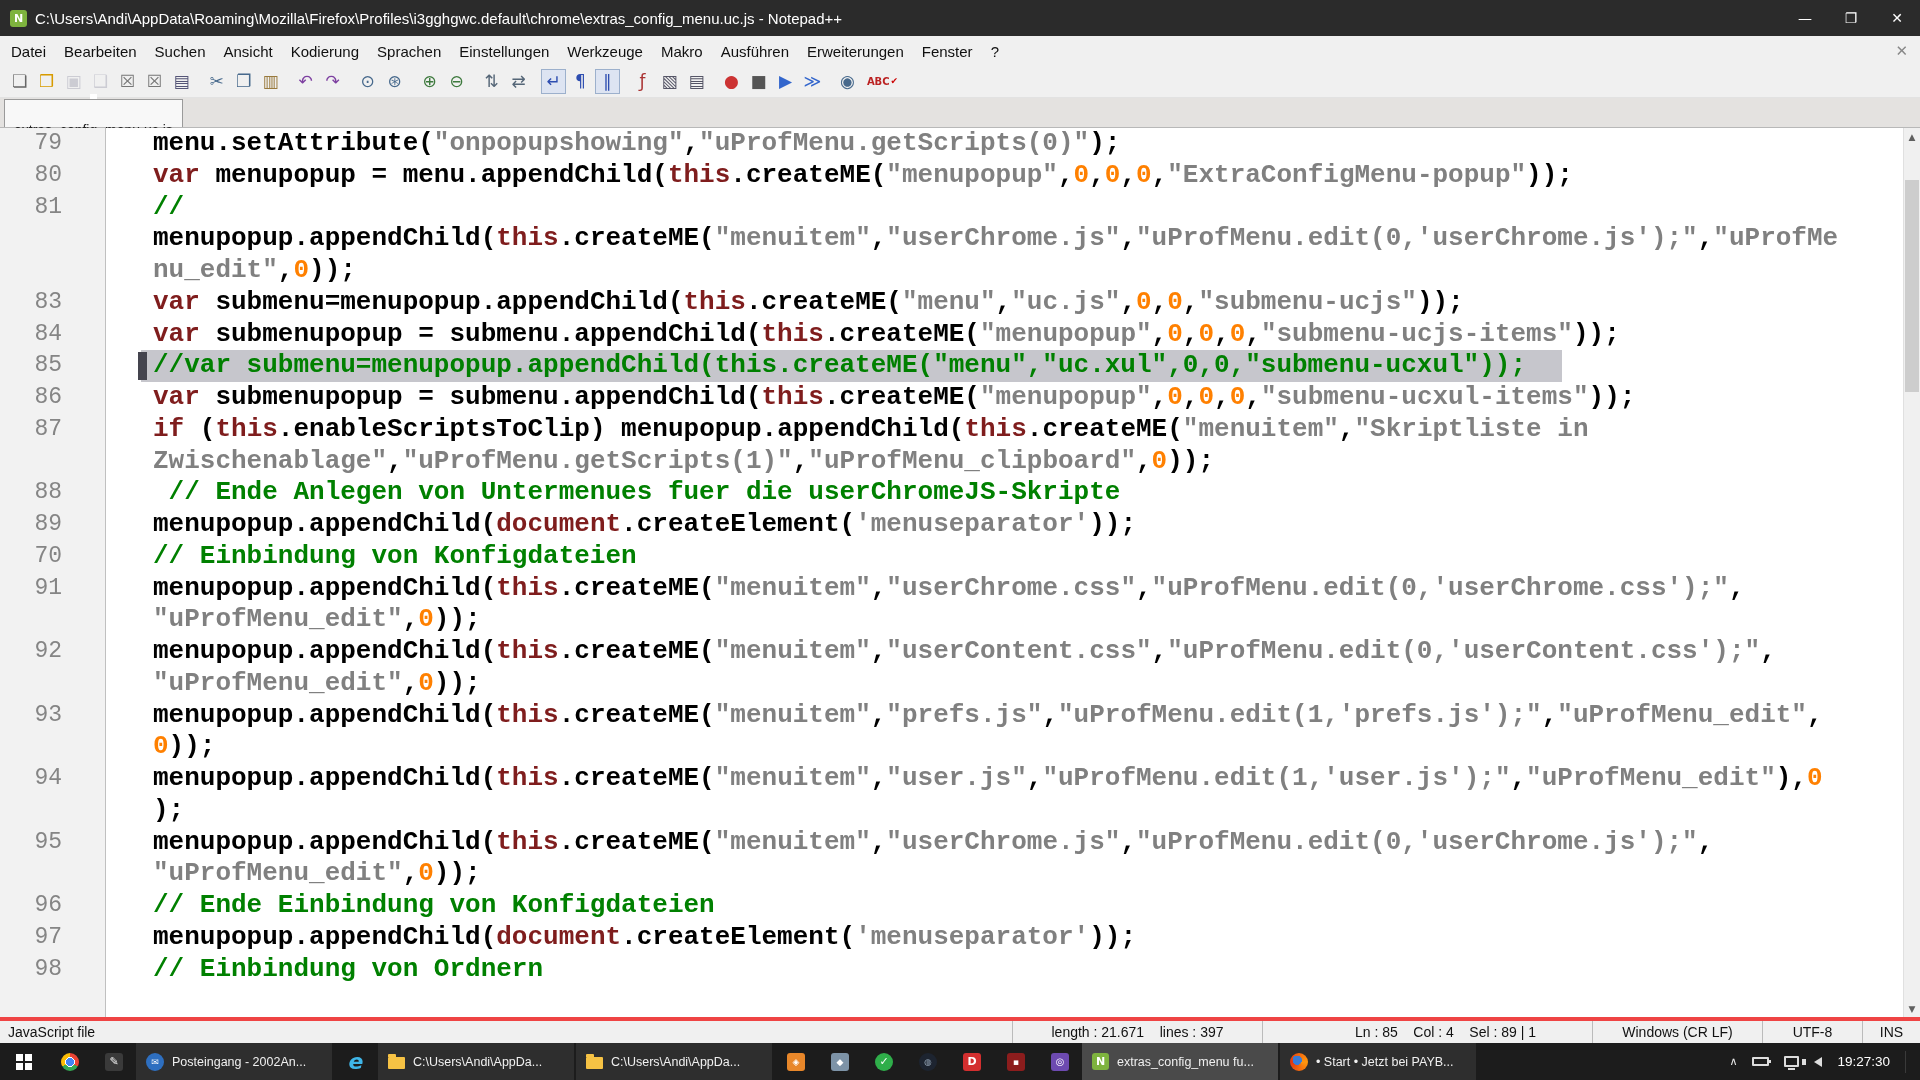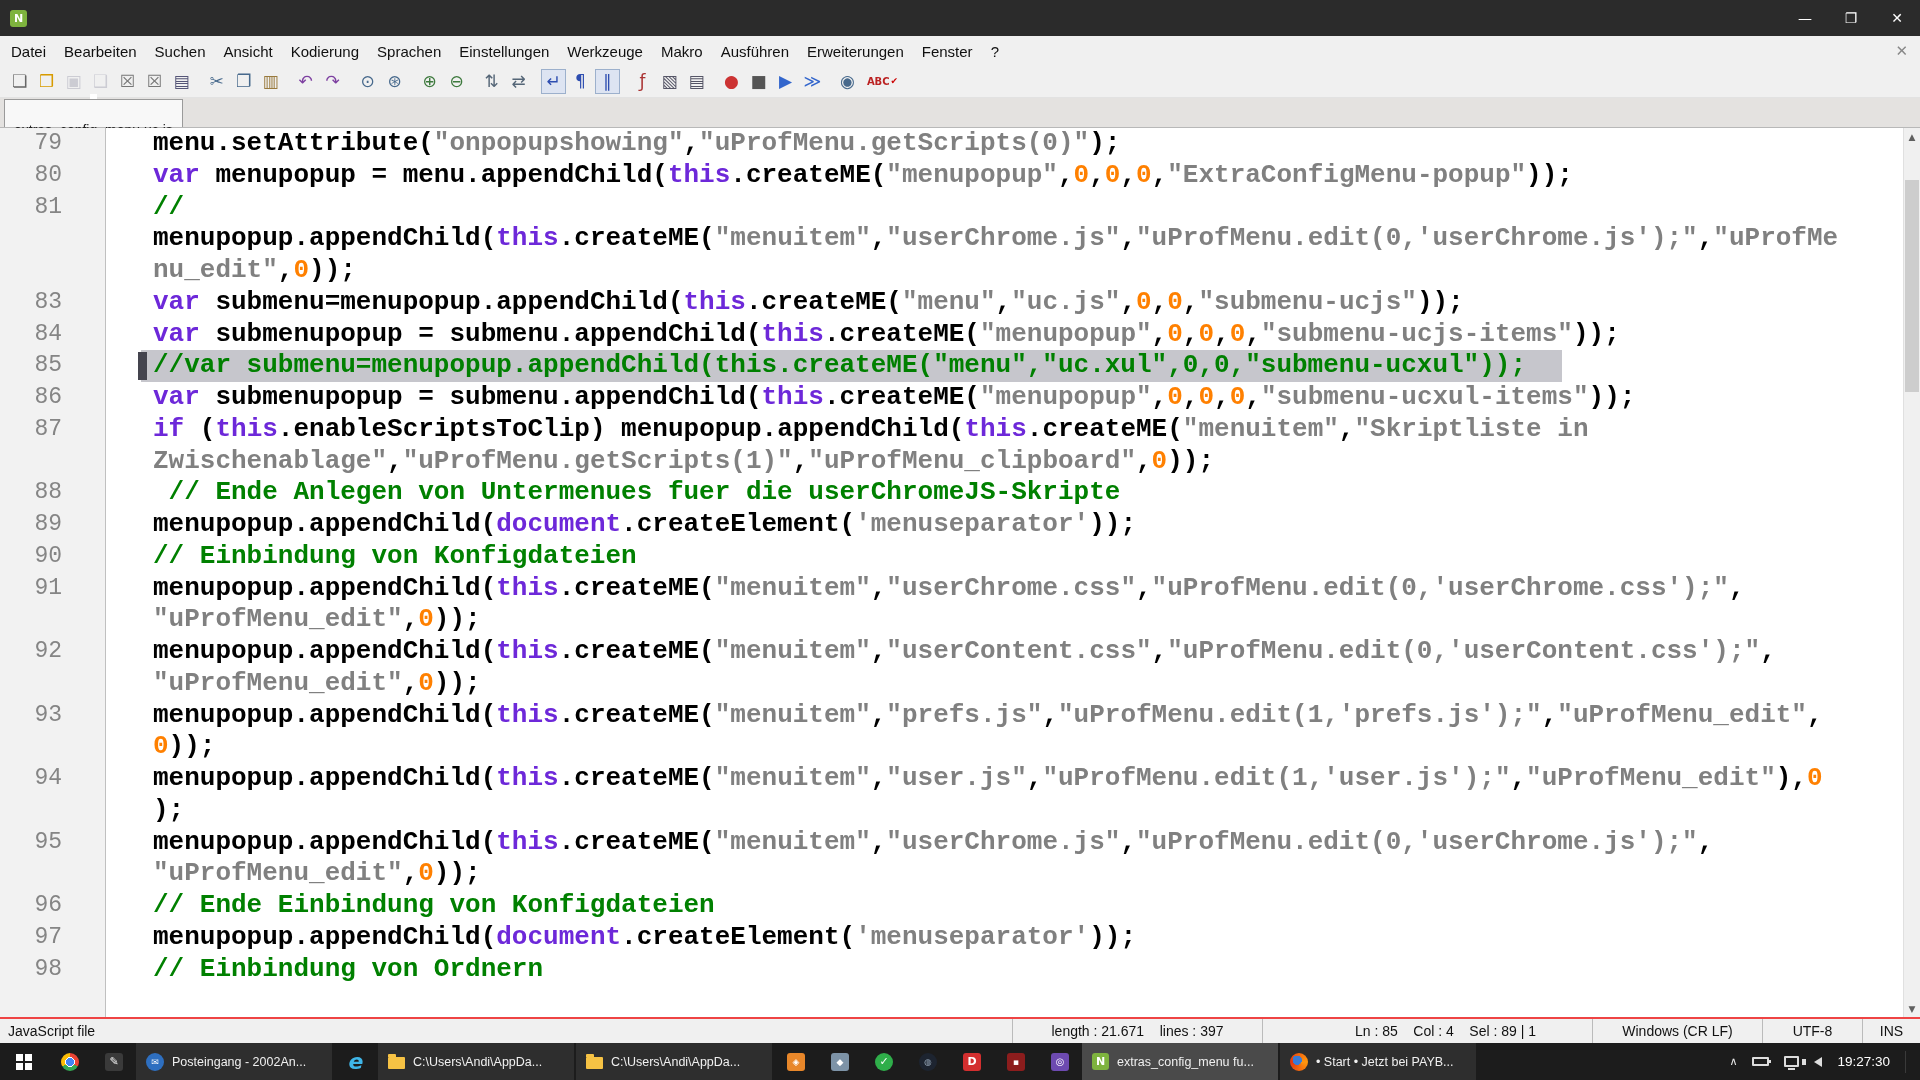--- a/index.html
+++ b/index.html
@@ -37,33 +37,33 @@
   
   .editor { flex:1 1 auto; position:relative; background:#fff; overflow:hidden; }
   .gutter-bg { position:absolute; left:0; top:0; bottom:0; width:106px; background:#f2f2f2; border-right:1px solid #c0c0c0; }
   .code-area { position:relative; }
   .code-row { height:31.75px; line-height:31.75px; display:flex; position:relative; font-family:"Liberation Mono","DejaVu Sans Mono",monospace; font-size:26px; font-weight:700; white-space:pre;align-items:center; }
   .lnum { flex:0 0 62px; width:62px; text-align:right; color:#858585; font-size:23px; font-weight:400; }
   .code-text { margin-left:79px; padding-left:12px; white-space:pre; }
   .code-row.sel .code-text { background:#c6c6cc; padding-right:36px; }
   .caret { position:absolute; left:138px; top:2px; bottom:2px; width:9px; background:#44444e; }
   .d { color:#000000; }
-  .k { color:#6d28d9; }
+  .k { color:#7f1d1d; }
   .s { color:#808080; }
   .n { color:#ff8000; }
   .c { color:#008000; }
 
   
   .vscroll { position:absolute; right:0; top:0; bottom:0; width:17px; background:#f0f0f0; border-left:1px solid #e0e0e0; }
   .scroll-arrow { height:17px; display:flex; align-items:center; justify-content:center; font-size:9px; color:#606060; font-family:"DejaVu Sans",sans-serif; }
   .scroll-thumb { position:absolute; left:1px; right:1px; top:52px; height:212px; background:#cdcdcd; }
   .scroll-arrow.down { position:absolute; bottom:0; left:0; right:0; }
 
   
-  .statusbar { height:26px; background:#f0f0f0; display:flex; align-items:stretch; font-size:14px; color:#111; flex:0 0 auto; border-top:2px solid #ef4444; }
+  .statusbar { height:26px; background:#f0f0f0; display:flex; align-items:stretch; font-size:14px; color:#111; flex:0 0 auto; border-top:4px solid #ef4444; }
   .scell { display:flex; align-items:center; justify-content:center; border-left:1px solid #bbb; white-space:pre; padding:0 8px; }
   .scell.first { flex:1; justify-content:flex-start; border-left:none; padding-left:8px; }
   .cell-len { width:250px; } .cell-pos { width:330px;padding-left:44px; } .cell-eol { width:170px; } .cell-enc { width:100px; } .cell-ins { width:58px; }
 
   
   .taskbar { height:37px; background:#1c1c1c; display:flex; align-items:stretch; color:#fff; flex:0 0 auto; }
   .tb-start { width:48px; display:flex; align-items:center; justify-content:center; }
   .winlogo { display:grid; grid-template-columns:7px 7px; grid-template-rows:7px 7px; gap:2px; }
   .winlogo span { background:#fff; }
   .tb-ico { width:44px; display:flex; align-items:center; justify-content:center; }
@@ -116,20 +116,21 @@
   .icon-vol { width:0; height:0; border-top:5px solid transparent; border-bottom:5px solid transparent; border-right:8px solid #ddd; position:relative; }
   .icon-vol::before { content:""; position:absolute; left:-12px; top:-3px; width:4px; height:6px; background:#ddd; }
 </style>
 </head>
 <body>
 
 <div class="window">
 
   <div class="titlebar">
     <span class="ai npp title-icon"></span>
+    <span class="title-text">C:\Users\Andi\AppData\Roaming\Mozilla\Firefox\Profiles\i3gghgwc.default\chrome\extras_config_menu.uc.js - Notepad++</span>
     <div class="win-controls">
       <span class="win-btn">—</span>
       <span class="win-btn">❐</span>
       <span class="win-btn close">✕</span>
     </div>
   </div>
 
   <div class="menubar">
     <span class="menu-item">Datei</span>
       <span class="menu-item">Bearbeiten</span>
@@ -207,21 +208,21 @@
         <div class="code-row"><span class="lnum"></span><span class="code-text"><span class="d">menupopup.appendChild(</span><span class="k">this</span><span class="d">.createME(</span><span class="s">"menuitem"</span><span class="d">,</span><span class="s">"userChrome.js"</span><span class="d">,</span><span class="s">"uProfMenu.edit(0,'userChrome.js');"</span><span class="d">,</span><span class="s">"uProfMe</span></span></div>
         <div class="code-row"><span class="lnum"></span><span class="code-text"><span class="s">nu_edit"</span><span class="d">,</span><span class="n">0</span><span class="d">));</span></span></div>
         <div class="code-row"><span class="lnum">83</span><span class="code-text"><span class="k">var</span><span class="d"> submenu=menupopup.appendChild(</span><span class="k">this</span><span class="d">.createME(</span><span class="s">"menu"</span><span class="d">,</span><span class="s">"uc.js"</span><span class="d">,</span><span class="n">0</span><span class="d">,</span><span class="n">0</span><span class="d">,</span><span class="s">"submenu-ucjs"</span><span class="d">));</span></span></div>
         <div class="code-row"><span class="lnum">84</span><span class="code-text"><span class="k">var</span><span class="d"> submenupopup = submenu.appendChild(</span><span class="k">this</span><span class="d">.createME(</span><span class="s">"menupopup"</span><span class="d">,</span><span class="n">0</span><span class="d">,</span><span class="n">0</span><span class="d">,</span><span class="n">0</span><span class="d">,</span><span class="s">"submenu-ucjs-items"</span><span class="d">));</span></span></div>
         <div class="code-row sel"><span class="lnum">85</span><span class="caret"></span><span class="code-text"><span class="c">//var submenu=menupopup.appendChild(this.createME("menu","uc.xul",0,0,"submenu-ucxul"));</span></span></div>
         <div class="code-row"><span class="lnum">86</span><span class="code-text"><span class="k">var</span><span class="d"> submenupopup = submenu.appendChild(</span><span class="k">this</span><span class="d">.createME(</span><span class="s">"menupopup"</span><span class="d">,</span><span class="n">0</span><span class="d">,</span><span class="n">0</span><span class="d">,</span><span class="n">0</span><span class="d">,</span><span class="s">"submenu-ucxul-items"</span><span class="d">));</span></span></div>
         <div class="code-row"><span class="lnum">87</span><span class="code-text"><span class="k">if</span><span class="d"> (</span><span class="k">this</span><span class="d">.enableScriptsToClip) menupopup.appendChild(</span><span class="k">this</span><span class="d">.createME(</span><span class="s">"menuitem"</span><span class="d">,</span><span class="s">"Skriptliste in</span></span></div>
         <div class="code-row"><span class="lnum"></span><span class="code-text"><span class="s">Zwischenablage"</span><span class="d">,</span><span class="s">"uProfMenu.getScripts(1)"</span><span class="d">,</span><span class="s">"uProfMenu_clipboard"</span><span class="d">,</span><span class="n">0</span><span class="d">));</span></span></div>
         <div class="code-row"><span class="lnum">88</span><span class="code-text"><span class="c"> // Ende Anlegen von Untermenues fuer die userChromeJS-Skripte</span></span></div>
         <div class="code-row"><span class="lnum">89</span><span class="code-text"><span class="d">menupopup.appendChild(</span><span class="k">document</span><span class="d">.createElement(</span><span class="s">'menuseparator'</span><span class="d">));</span></span></div>
-        <div class="code-row"><span class="lnum">90</span><span class="code-text"><span class="c">// Einbindung von Konfigdateien</span></span></div>
+        <div class="code-row"><span class="lnum">70</span><span class="code-text"><span class="c">// Einbindung von Konfigdateien</span></span></div>
         <div class="code-row"><span class="lnum">91</span><span class="code-text"><span class="d">menupopup.appendChild(</span><span class="k">this</span><span class="d">.createME(</span><span class="s">"menuitem"</span><span class="d">,</span><span class="s">"userChrome.css"</span><span class="d">,</span><span class="s">"uProfMenu.edit(0,'userChrome.css');"</span><span class="d">,</span></span></div>
         <div class="code-row"><span class="lnum"></span><span class="code-text"><span class="s">"uProfMenu_edit"</span><span class="d">,</span><span class="n">0</span><span class="d">));</span></span></div>
         <div class="code-row"><span class="lnum">92</span><span class="code-text"><span class="d">menupopup.appendChild(</span><span class="k">this</span><span class="d">.createME(</span><span class="s">"menuitem"</span><span class="d">,</span><span class="s">"userContent.css"</span><span class="d">,</span><span class="s">"uProfMenu.edit(0,'userContent.css');"</span><span class="d">,</span></span></div>
         <div class="code-row"><span class="lnum"></span><span class="code-text"><span class="s">"uProfMenu_edit"</span><span class="d">,</span><span class="n">0</span><span class="d">));</span></span></div>
         <div class="code-row"><span class="lnum">93</span><span class="code-text"><span class="d">menupopup.appendChild(</span><span class="k">this</span><span class="d">.createME(</span><span class="s">"menuitem"</span><span class="d">,</span><span class="s">"prefs.js"</span><span class="d">,</span><span class="s">"uProfMenu.edit(1,'prefs.js');"</span><span class="d">,</span><span class="s">"uProfMenu_edit"</span><span class="d">,</span></span></div>
         <div class="code-row"><span class="lnum"></span><span class="code-text"><span class="n">0</span><span class="d">));</span></span></div>
         <div class="code-row"><span class="lnum">94</span><span class="code-text"><span class="d">menupopup.appendChild(</span><span class="k">this</span><span class="d">.createME(</span><span class="s">"menuitem"</span><span class="d">,</span><span class="s">"user.js"</span><span class="d">,</span><span class="s">"uProfMenu.edit(1,'user.js');"</span><span class="d">,</span><span class="s">"uProfMenu_edit"</span><span class="d">),</span><span class="n">0</span></span></div>
         <div class="code-row"><span class="lnum"></span><span class="code-text"><span class="d">);</span></span></div>
         <div class="code-row"><span class="lnum">95</span><span class="code-text"><span class="d">menupopup.appendChild(</span><span class="k">this</span><span class="d">.createME(</span><span class="s">"menuitem"</span><span class="d">,</span><span class="s">"userChrome.js"</span><span class="d">,</span><span class="s">"uProfMenu.edit(0,'userChrome.js');"</span><span class="d">,</span></span></div>
         <div class="code-row"><span class="lnum"></span><span class="code-text"><span class="s">"uProfMenu_edit"</span><span class="d">,</span><span class="n">0</span><span class="d">));</span></span></div>

